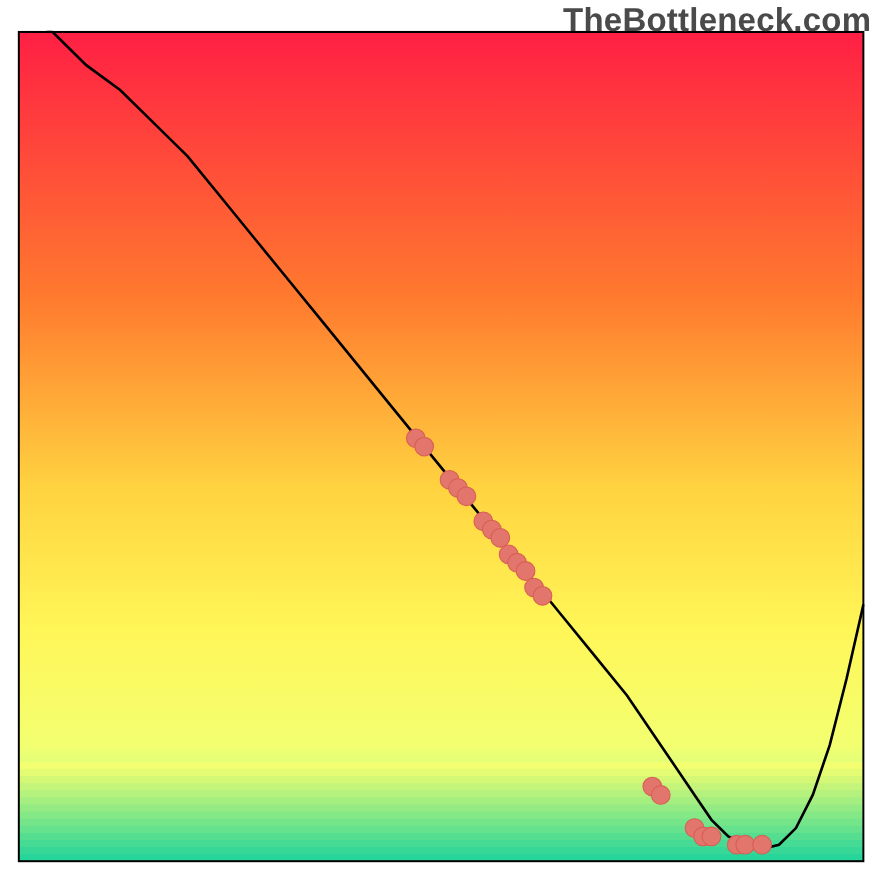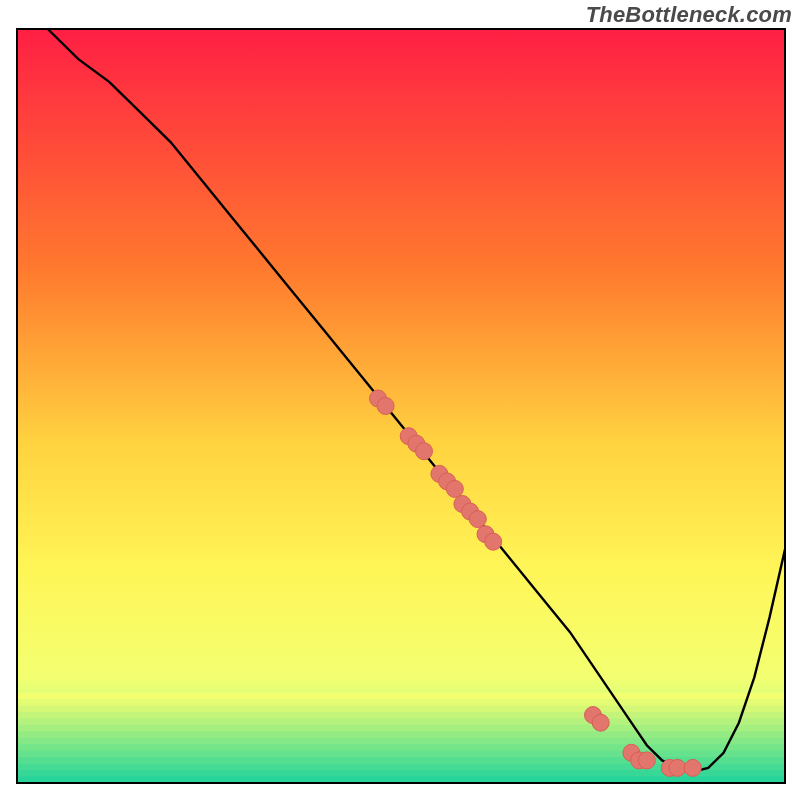--- a/index.html
+++ b/index.html
@@ -13,26 +13,25 @@
   }
   .chart-container {
     position: relative;
     width: 800px;
     height: 800px;
   }
   .watermark {
     position: absolute;
     top: 2px;
     right: 8px;
-    font-size: 22px;
+    font-size: 30px;
     font-weight: 600;
     color: #4a4a4a;
     letter-spacing: 0.2px;
     z-index: 10;
-    font-style: italic;
   }
   .plot {
     position: absolute;
     left: 16px;
     top: 28px;
     width: 770px;
     height: 756px;
   }
   svg {
     display: block;

